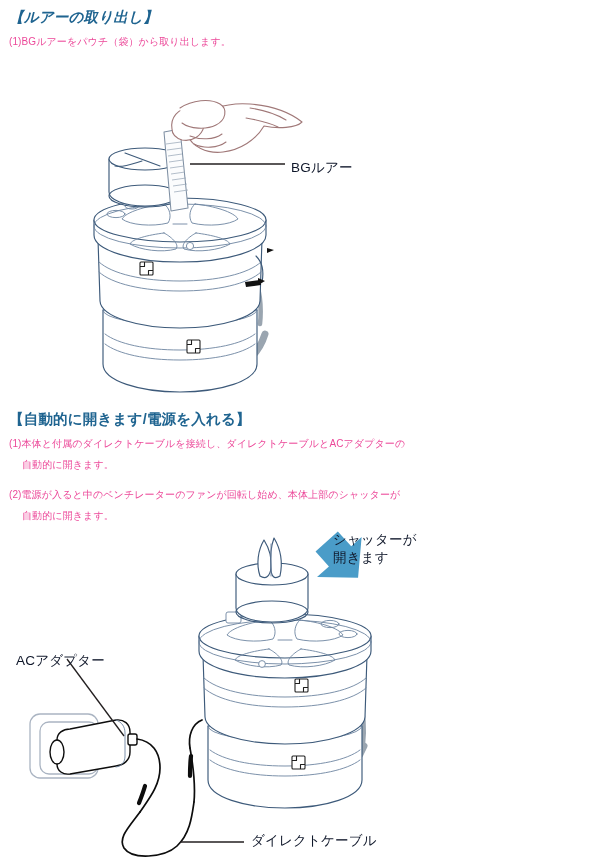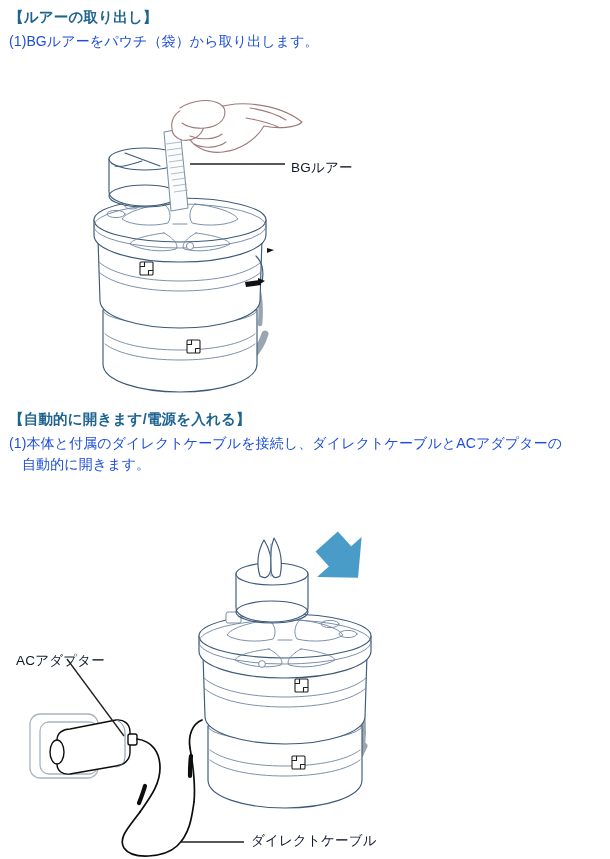--- a/index.html
+++ b/index.html
@@ -27,23 +27,23 @@
   .section-heading {
     position: absolute;
     font-size: 14.5px;
     font-weight: bold;
     color: #1f6490;
     letter-spacing: 0.2px;
     white-space: nowrap;
   }
   .para {
     position: absolute;
-    font-size: 14px;
+    font-size: 10px;
     line-height: 21px;
-    color: #1d4ed8;
+    color: #ec4899;
     letter-spacing: 0.1px;
   }
   .para .indent {
     display: block;
     padding-left: 13px;
   }
 
   
   .callout {
     position: absolute;
@@ -79,21 +79,21 @@
   .adapter    { fill: #ffffff; stroke: #0d0d0d; stroke-width: 1.4; stroke-linejoin: round; }
   .outlet     { fill: none; stroke: #aab4c2; stroke-width: 1.3; }
   .clip       { fill: #ffffff; stroke: #1f1f1f; stroke-width: 1.1; stroke-linejoin: round; }
   .arrow-blue { fill: #4a9cc8; }
 </style>
 </head>
 <body>
 
 <div class="page">
 
-  <div class="section-heading" style="left:9px; top:8px;">【ルアーの取り出し】</div>
+  <div class="section-heading" style="left:9px; top:8px;font-style:italic;">【ルアーの取り出し】</div>
 
   <div class="para" style="left:9px; top:31px; width:580px;">(1)BGルアーをパウチ（袋）から取り出します。</div>
 
 
   <div class="figure" style="left:60px; top:96px; width:400px; height:295px;">
     <svg width="400" height="295" viewBox="0 0 400 295" xmlns="http://www.w3.org/2000/svg">
 
       <path class="strap" d="M47,148 C40,205 70,262 118,277 C160,290 196,268 205,238"></path>
       <path class="strap-thin" d="M178,150 C196,172 203,200 200,228"></path>
 
@@ -173,20 +173,24 @@
 
   <div class="callout" style="left:291px; top:159px;">BGルアー</div>
 
   <div class="section-heading" style="left:9px; top:410px;">【自動的に開きます/電源を入れる】</div>
 
   <div class="para" style="left:9px; top:433px; width:592px;">
     <span>(1)本体と付属のダイレクトケーブルを接続し、ダイレクトケーブルとACアダプターの</span>
     <span class="indent">自動的に開きます。</span>
   </div>
 
+  <div class="para" style="left:9px; top:484px; width:592px;">
+    <span>(2)電源が入ると中のベンチレーターのファンが回転し始め、本体上部のシャッターが</span>
+    <span class="indent">自動的に開きます。</span>
+  </div>
 
   <div class="figure" style="left:12px; top:524px; width:440px; height:330px;">
     <svg width="440" height="330" viewBox="0 0 440 330" xmlns="http://www.w3.org/2000/svg">
 
       <path class="strap" d="M200,140 C190,196 214,248 262,262 C302,274 340,252 352,222"></path>
       <path class="strap-thin" d="M330,142 C348,164 354,192 351,220"></path>
 
       <path class="dev-fill" d="M196,202 L196,256 C196,273 233,284 273,284 C313,284 350,273 350,256 L350,202 Z"></path>
       <ellipse class="dev-line-l" cx="273" cy="202" rx="77" ry="15"></ellipse>
       <path class="dev-line-l" d="M198,236 C211,246 239,252 273,252 C307,252 335,246 348,236"></path>
@@ -255,18 +259,22 @@
       <path class="cable" d="M128,288 C116,304 106,314 112,324 C120,336 152,334 165,322 C178,310 180,292 182,278"></path>
       <path class="cable" d="M182,278 C184,256 180,236 178,224"></path>
       <path class="cable-thick" d="M179,232 C178,240 178,246 178,252"></path>
       <path class="cable" d="M178,224 C176,212 180,200 190,196"></path>
 
       <path class="leader-thin" d="M55,135 L112,212"></path>
       <path class="leader" d="M168,318 L232,318"></path>
     </svg>
   </div>
 
+  <div class="callout two-line" style="left:333px; top:531px; width:100px;">
+    <span style="display:block;">シャッターが</span>
+    <span style="display:block;">開きます</span>
+  </div>
 
   <div class="callout" style="left:16px; top:652px;">ACアダプター</div>
 
   <div class="callout" style="left:251px; top:832px;">ダイレクトケーブル</div>
 
 </div>
 
 </body></html>

